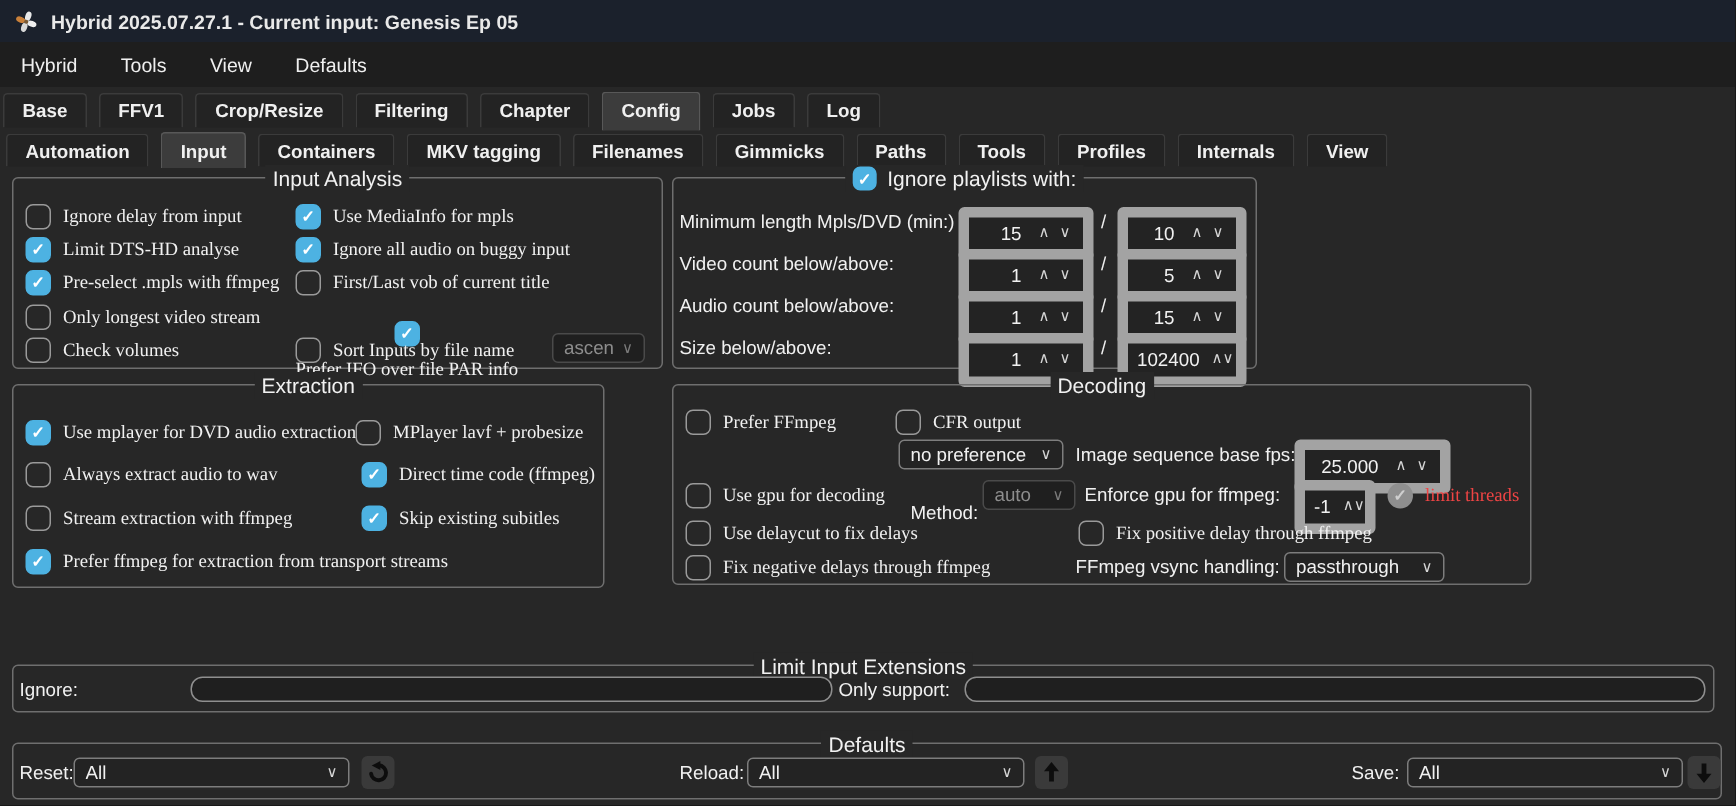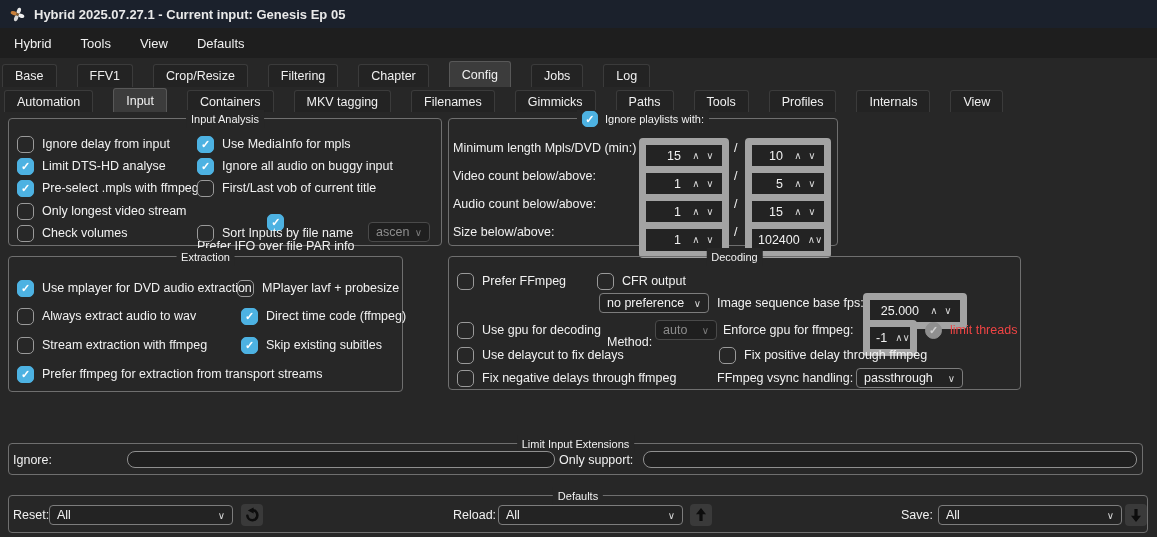--- a/index.html
+++ b/index.html
@@ -19,44 +19,44 @@
   .titlebar .title { font-size:13px; font-weight:600; color:#e9e9e9; }
 
   
   .menubar {
     position:absolute; left:0; top:28px; width:1157px; height:30px;
     background:#1e1e1e; display:flex; align-items:center; gap:29px; padding-left:14px;
   }
   .menu-item { font-size:13px; color:#f0f0f0; cursor:default; }
 
   
-  .tabrow { position:absolute; display:flex; gap:20px; align-items:flex-end; }
+  .tabrow { position:absolute; display:flex; gap:8px; align-items:center;font-weight:bold; }
   .tabrow1 { left:2px; top:60px; height:27px; }
   .tabrow2 { left:4px; top:88px; height:24px; }
   .tab {
     height:23px; padding:0 12px; display:flex; align-items:center;
     background:#232323; border:1px solid #3b3b3b; border-bottom:none;
     border-radius:3px 3px 0 0; font-size:12.5px; color:#f0f0f0; white-space:nowrap;
   }
   .tab.sel { height:26px; background:#3c3c3c; border-color:#585858; }
   .tabrow2 .tab { height:22px; }
   .tabrow2 .tab.sel { height:24px; }
 
   
   .gb {
     position:absolute; border:1px solid #6f6f6f; border-radius:4px;
   }
   .gb-title {
     position:absolute; top:-9px; left:50%; transform:translateX(-50%);
-    background:#272727; padding:0 5px; white-space:nowrap; font-size:11px;
+    background:#272727; padding:0 5px; white-space:nowrap; font-size:14px;
     display:flex; align-items:center; gap:7px; height:18px;
   }
 
   
-  .cb { position:absolute; display:flex; align-items:center; gap:8px; height:18px; white-space:nowrap; }
+  .cb { position:absolute; display:flex; align-items:center; gap:8px; height:18px; white-space:nowrap;font-family:Liberation Serif, serif; }
   .cbx {
     width:17px; height:17px; flex:none; border-radius:5px;
     border:1.5px solid #9a9a9a; background:transparent; position:relative;
   }
   .cbx.on { background:#4db2e2; border-color:#4db2e2; }
   .cbx.on::after {
     content:"✓"; position:absolute; inset:0; display:flex;
     align-items:center; justify-content:center; color:#ffffff;
     font-size:11px; font-weight:bold;
   }

